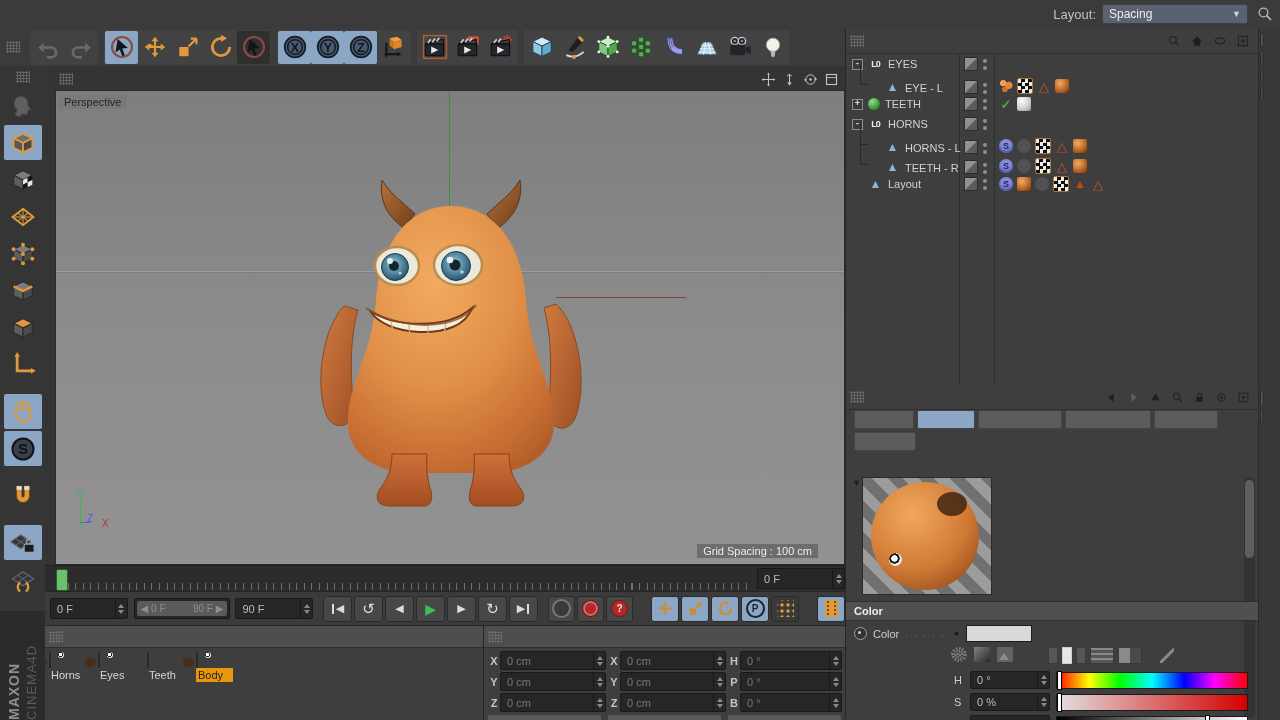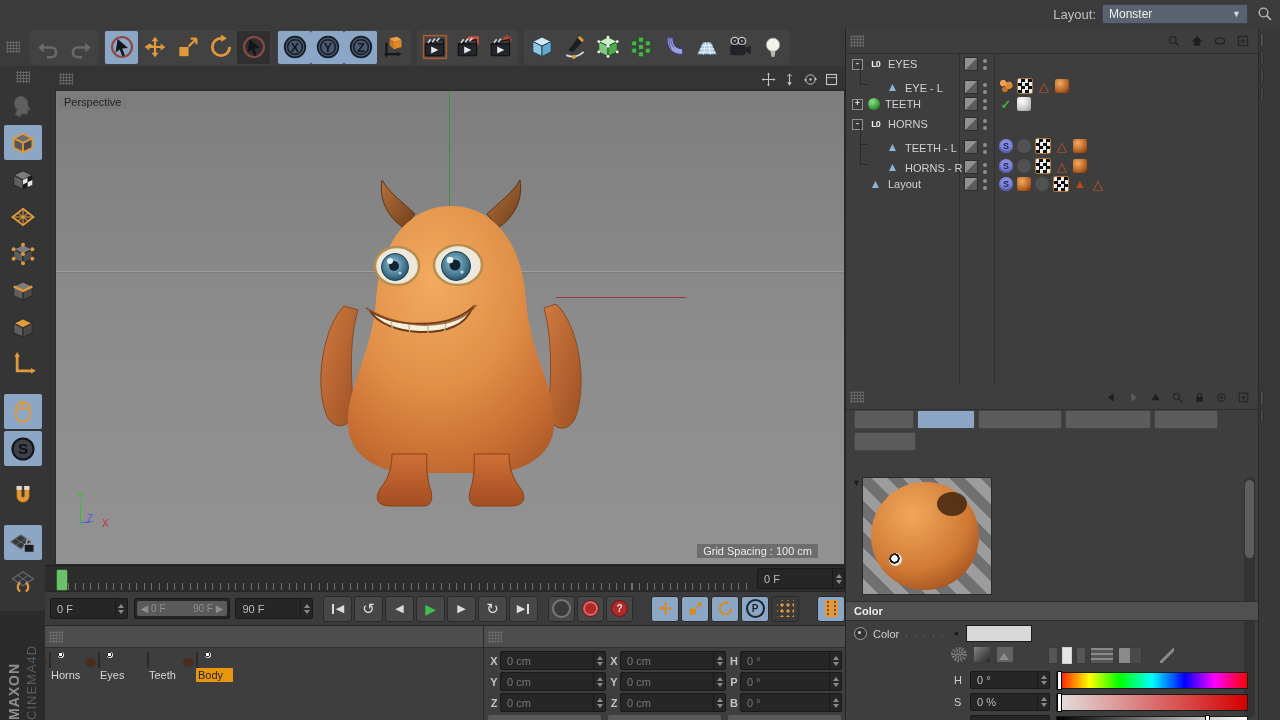--- a/index.html
+++ b/index.html
@@ -530,21 +530,21 @@
         <span class="mi"></span>
         <span class="mi"></span>
         <span class="mi"></span>
         <span class="mi"></span>
         <span class="mi"></span>
         <span class="mi"></span>
       </div>
     <div class="spacer"></div>
     <span class="layoutlbl">Layout:</span>
     <div class="dd">
-      <span>Monster</span>
+      <span>Spacing</span>
         <span class="caret">▼</span>
     </div>
     <span class="mbicon">
         <svg class="svgic">
           <use href="#i-find"></use>
         </svg>
       </span>
   </div>
 
   <div id="toolbar" class="abs">
@@ -1200,36 +1200,36 @@
             <span class="obj-ic oi-null"></span>
             <span class="tlabel">HORNS</span>
             <span class="vis-sq"></span>
             <span class="vis-dots"></span>
             <span class="tags"></span>
           </div>
 
           <div class="trow d1">
             <span class="twig"></span>
             <span class="obj-ic oi-poly"></span>
-            <span class="tlabel">TEETH - L</span>
+            <span class="tlabel">HORNS - L</span>
             <span class="vis-sq"></span>
             <span class="vis-dots"></span>
             <span class="tags">
               <span class="tag tg-stag"></span>
               <span class="tag tg-dim"></span>
               <span class="tag tg-uvw"></span>
               <span class="tag tg-selo"></span>
               <span class="tag tg-mato"></span>
             </span>
           </div>
 
           <div class="trow d1">
             <span class="twig"></span>
             <span class="obj-ic oi-poly"></span>
-            <span class="tlabel">HORNS - R</span>
+            <span class="tlabel">TEETH - R</span>
             <span class="vis-sq"></span>
             <span class="vis-dots"></span>
             <span class="tags">
               <span class="tag tg-stag"></span>
               <span class="tag tg-dim"></span>
               <span class="tag tg-uvw"></span>
               <span class="tag tg-selo"></span>
               <span class="tag tg-mato"></span>
             </span>
           </div>

